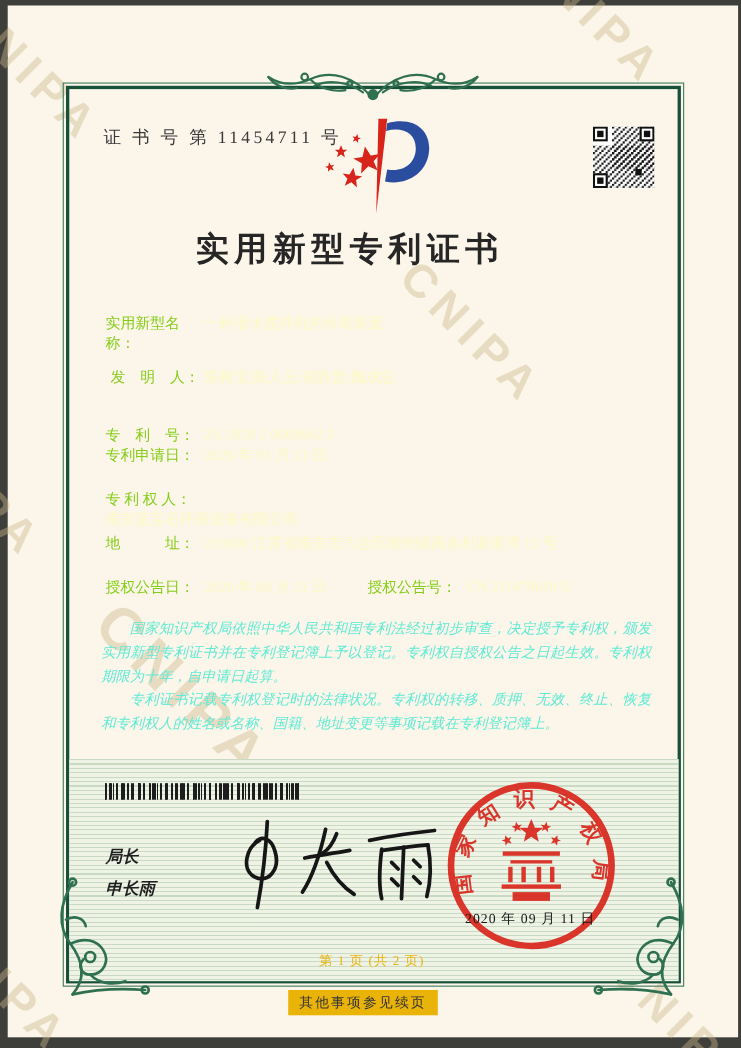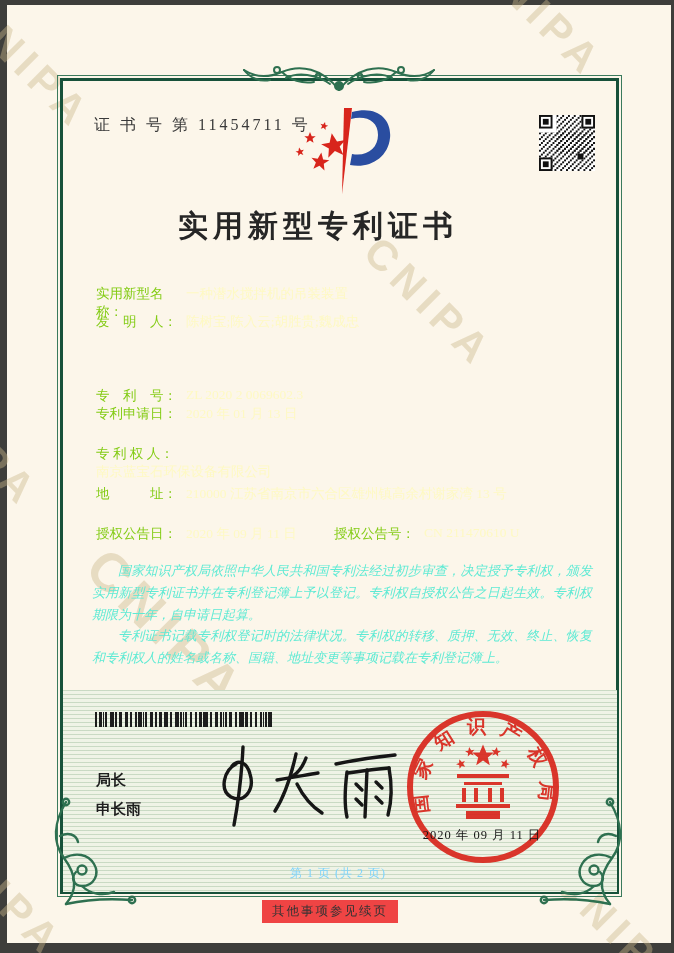--- a/index.html
+++ b/index.html
@@ -27,28 +27,28 @@
   .row .lbl{display:inline-block;width:90px;color:#84cc16;flex:none;}
   .row .val{color:#fef9c3;}
   #paras{left:92px;top:560px;width:500px;font-size:13px;line-height:21.8px;
       font-style:italic;color:#5eead4;text-align:justify;}
   #paras p{margin:0;text-indent:2em;}
   #barcode{left:95px;top:712px;width:178px;height:15px;background:
       repeating-linear-gradient(90deg,#1d1d1d 0 2px,transparent 2px 5px),
       repeating-linear-gradient(90deg,#1d1d1d 0 1px,transparent 1px 8px),
       repeating-linear-gradient(90deg,transparent 0 4px,#1d1d1d 4px 6px,transparent 6px 13px);}
   #signer{left:96px;top:765px;font-size:15px;line-height:29px;color:#1f1f1f;
-      font-family:"Liberation Sans","DejaVu Sans",sans-serif;font-weight:600;}
+      font-family:"Liberation Sans","DejaVu Sans",sans-serif;font-weight:600;font-style:italic;}
   #sig{left:198px;top:742px;}
   #seal{left:404px;top:708px;width:158px;height:158px;}
   #sealdate{left:412px;top:827px;width:140px;text-align:center;font-size:12.5px;
       color:#161616;letter-spacing:1px;z-index:4;}
   #pagenum{left:188px;top:865px;width:300px;text-align:center;font-size:12px;
-      letter-spacing:1px;color:#7dd3fc;}
-  #note{left:262px;top:900px;font-size:12.5px;color:#333;background:#ef4444;
+      letter-spacing:1px;color:#eab308;}
+  #note{left:262px;top:900px;font-size:12.5px;color:#333;background:#eab308;
       padding:3px 10px;letter-spacing:2px;}
   .orn{position:absolute;z-index:3;}
 </style>
 </head>
 <body>
 
 <div id="screen">
   <div id="paper"></div>
 
   <div class="wm s42" style="left:-14px;top:-10px;">CNIPA</div>
@@ -150,21 +150,21 @@
       <rect x="20" y="20" width="3" height="3"></rect>
     </g>
   </svg>
 
   <div class="content" id="title">实用新型专利证书</div>
 
   <div class="content row" style="top:285px;">
     <span class="lbl">实用新型名称：</span>
     <span class="val">一种潜水搅拌机的吊装装置</span>
   </div>
-  <div class="content row" style="top:313px;">
+  <div class="content row" style="top:334px;text-align:center;">
     <span class="lbl">发　明　人：</span>
     <span class="val">陈树宝;陈入云;胡胜贵;魏成忠</span>
   </div>
   <div class="content row" style="top:387px;">
     <span class="lbl">专　利　号：</span>
     <span class="val">ZL 2020 2 0069602.3</span>
   </div>
   <div class="content row" style="top:405px;">
     <span class="lbl">专利申请日：</span>
     <span class="val">2020 年 01 月 13 日</span>

